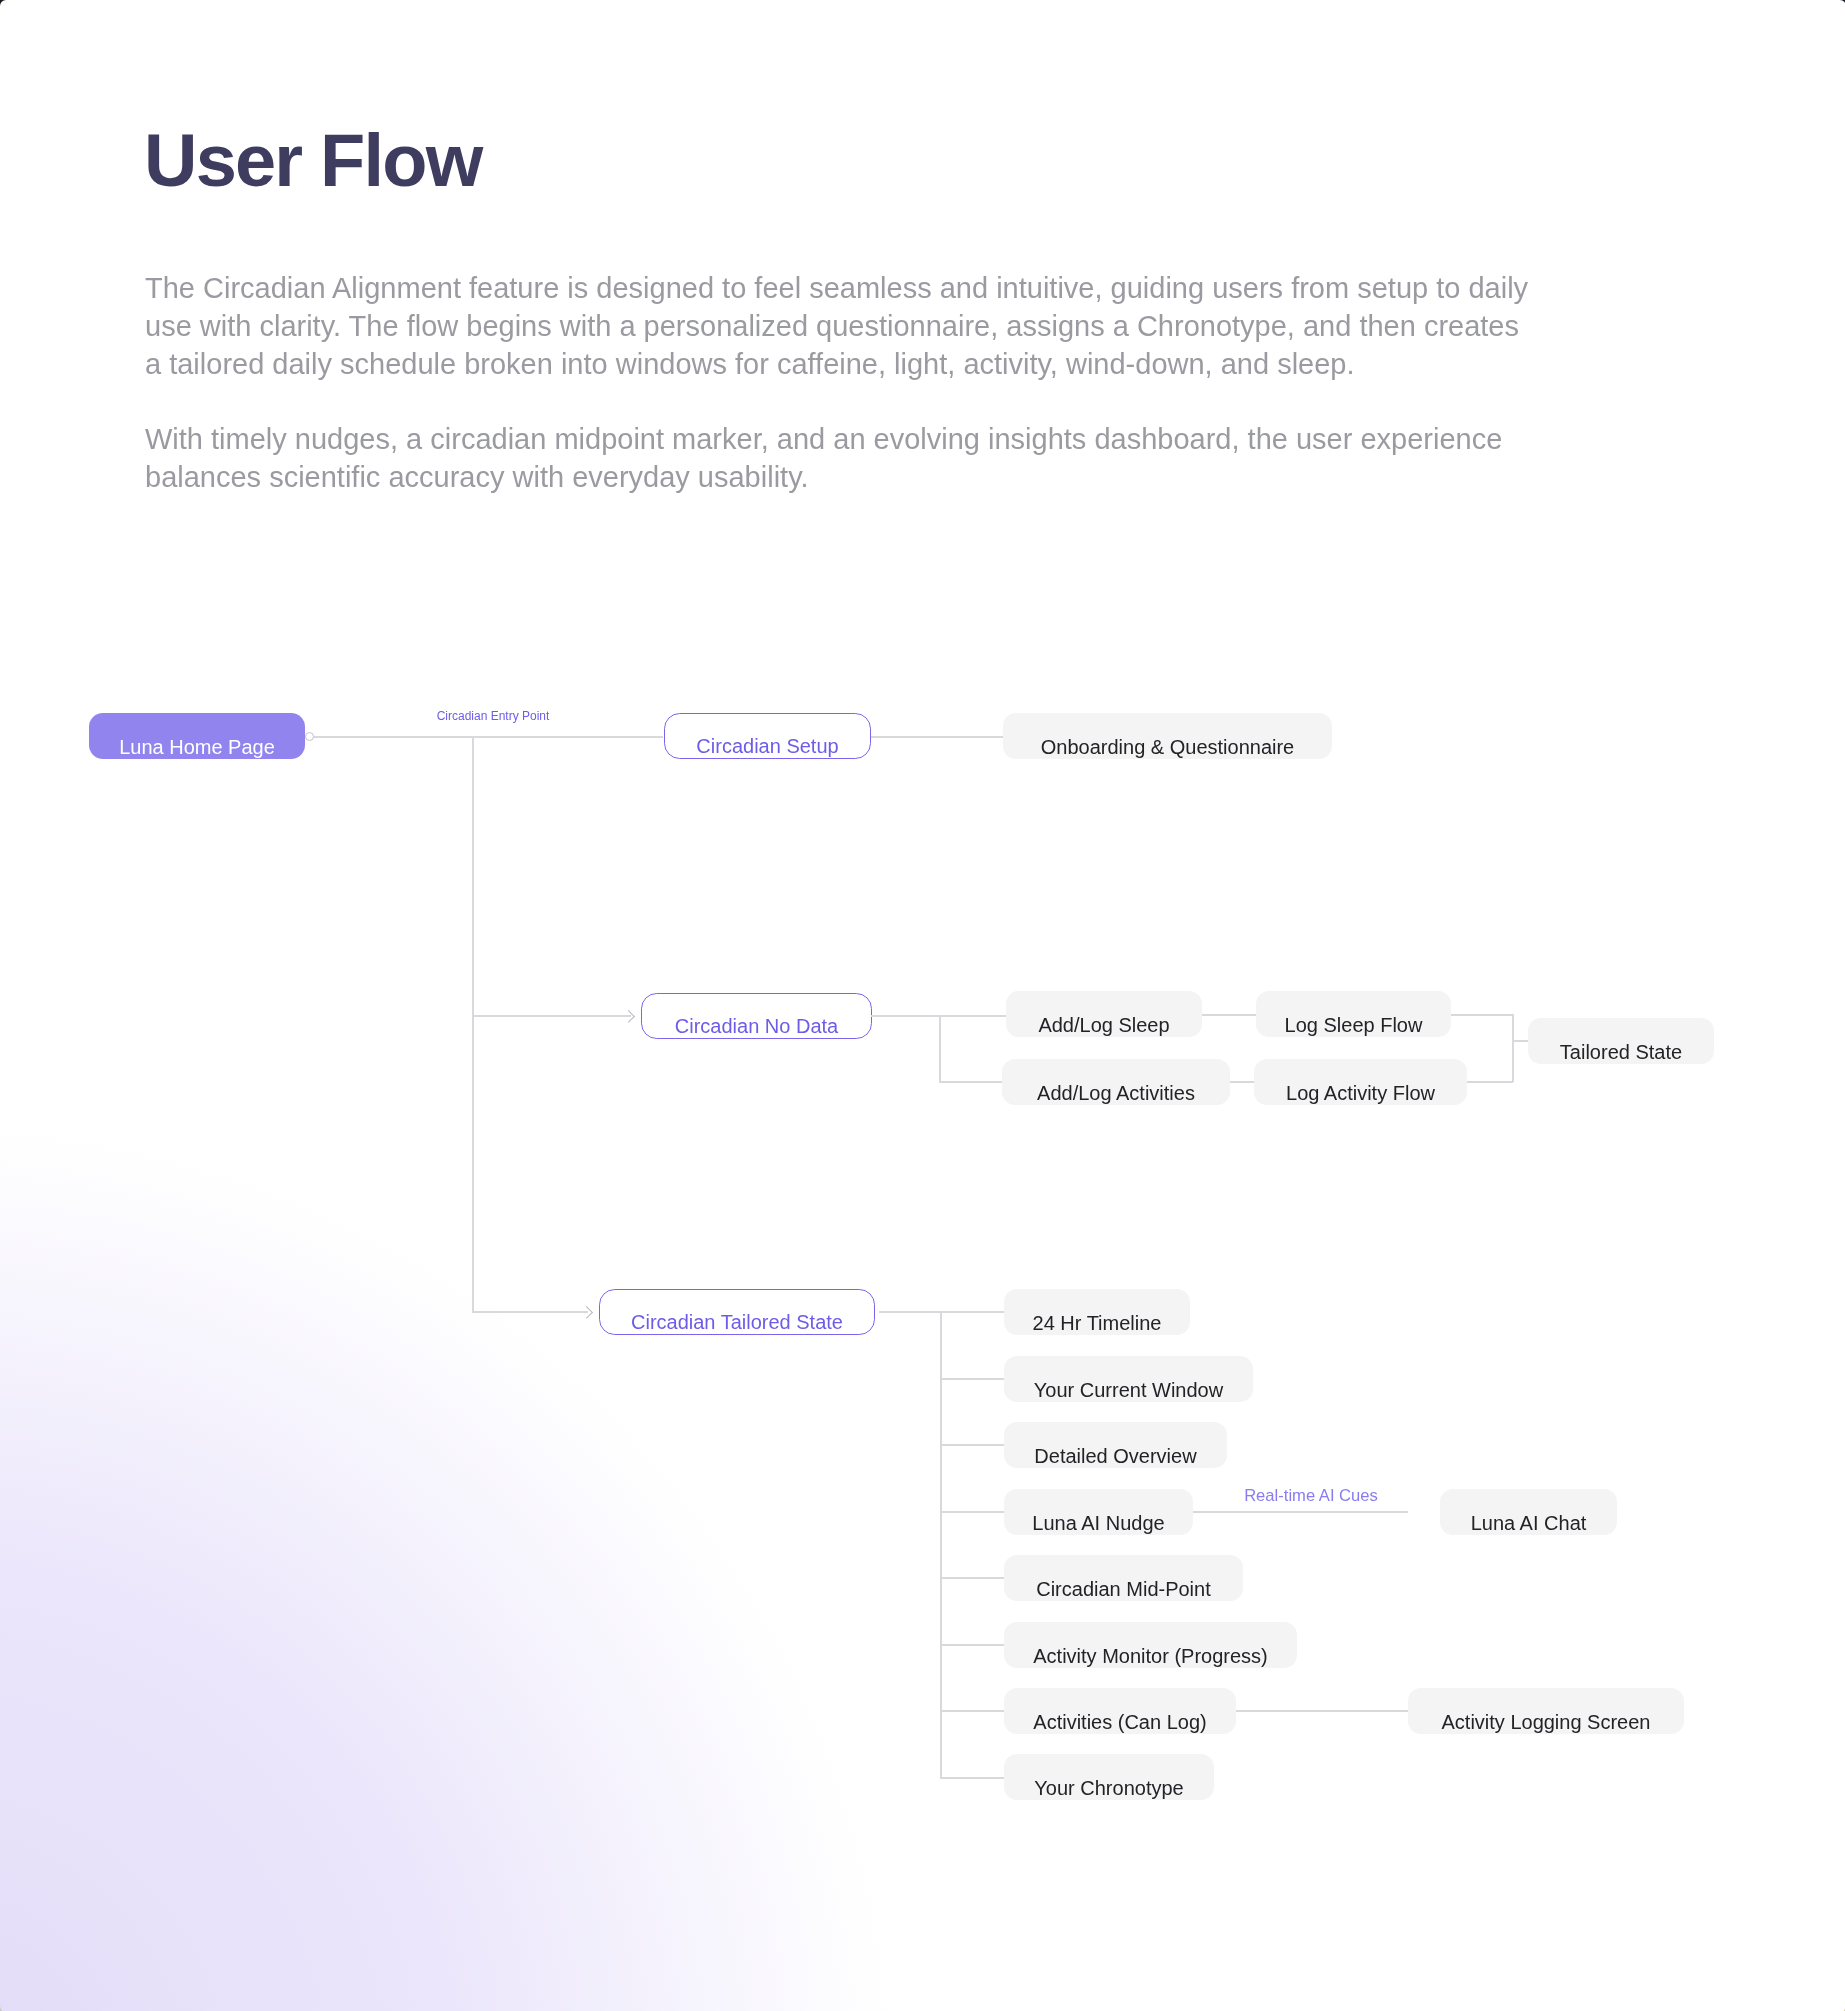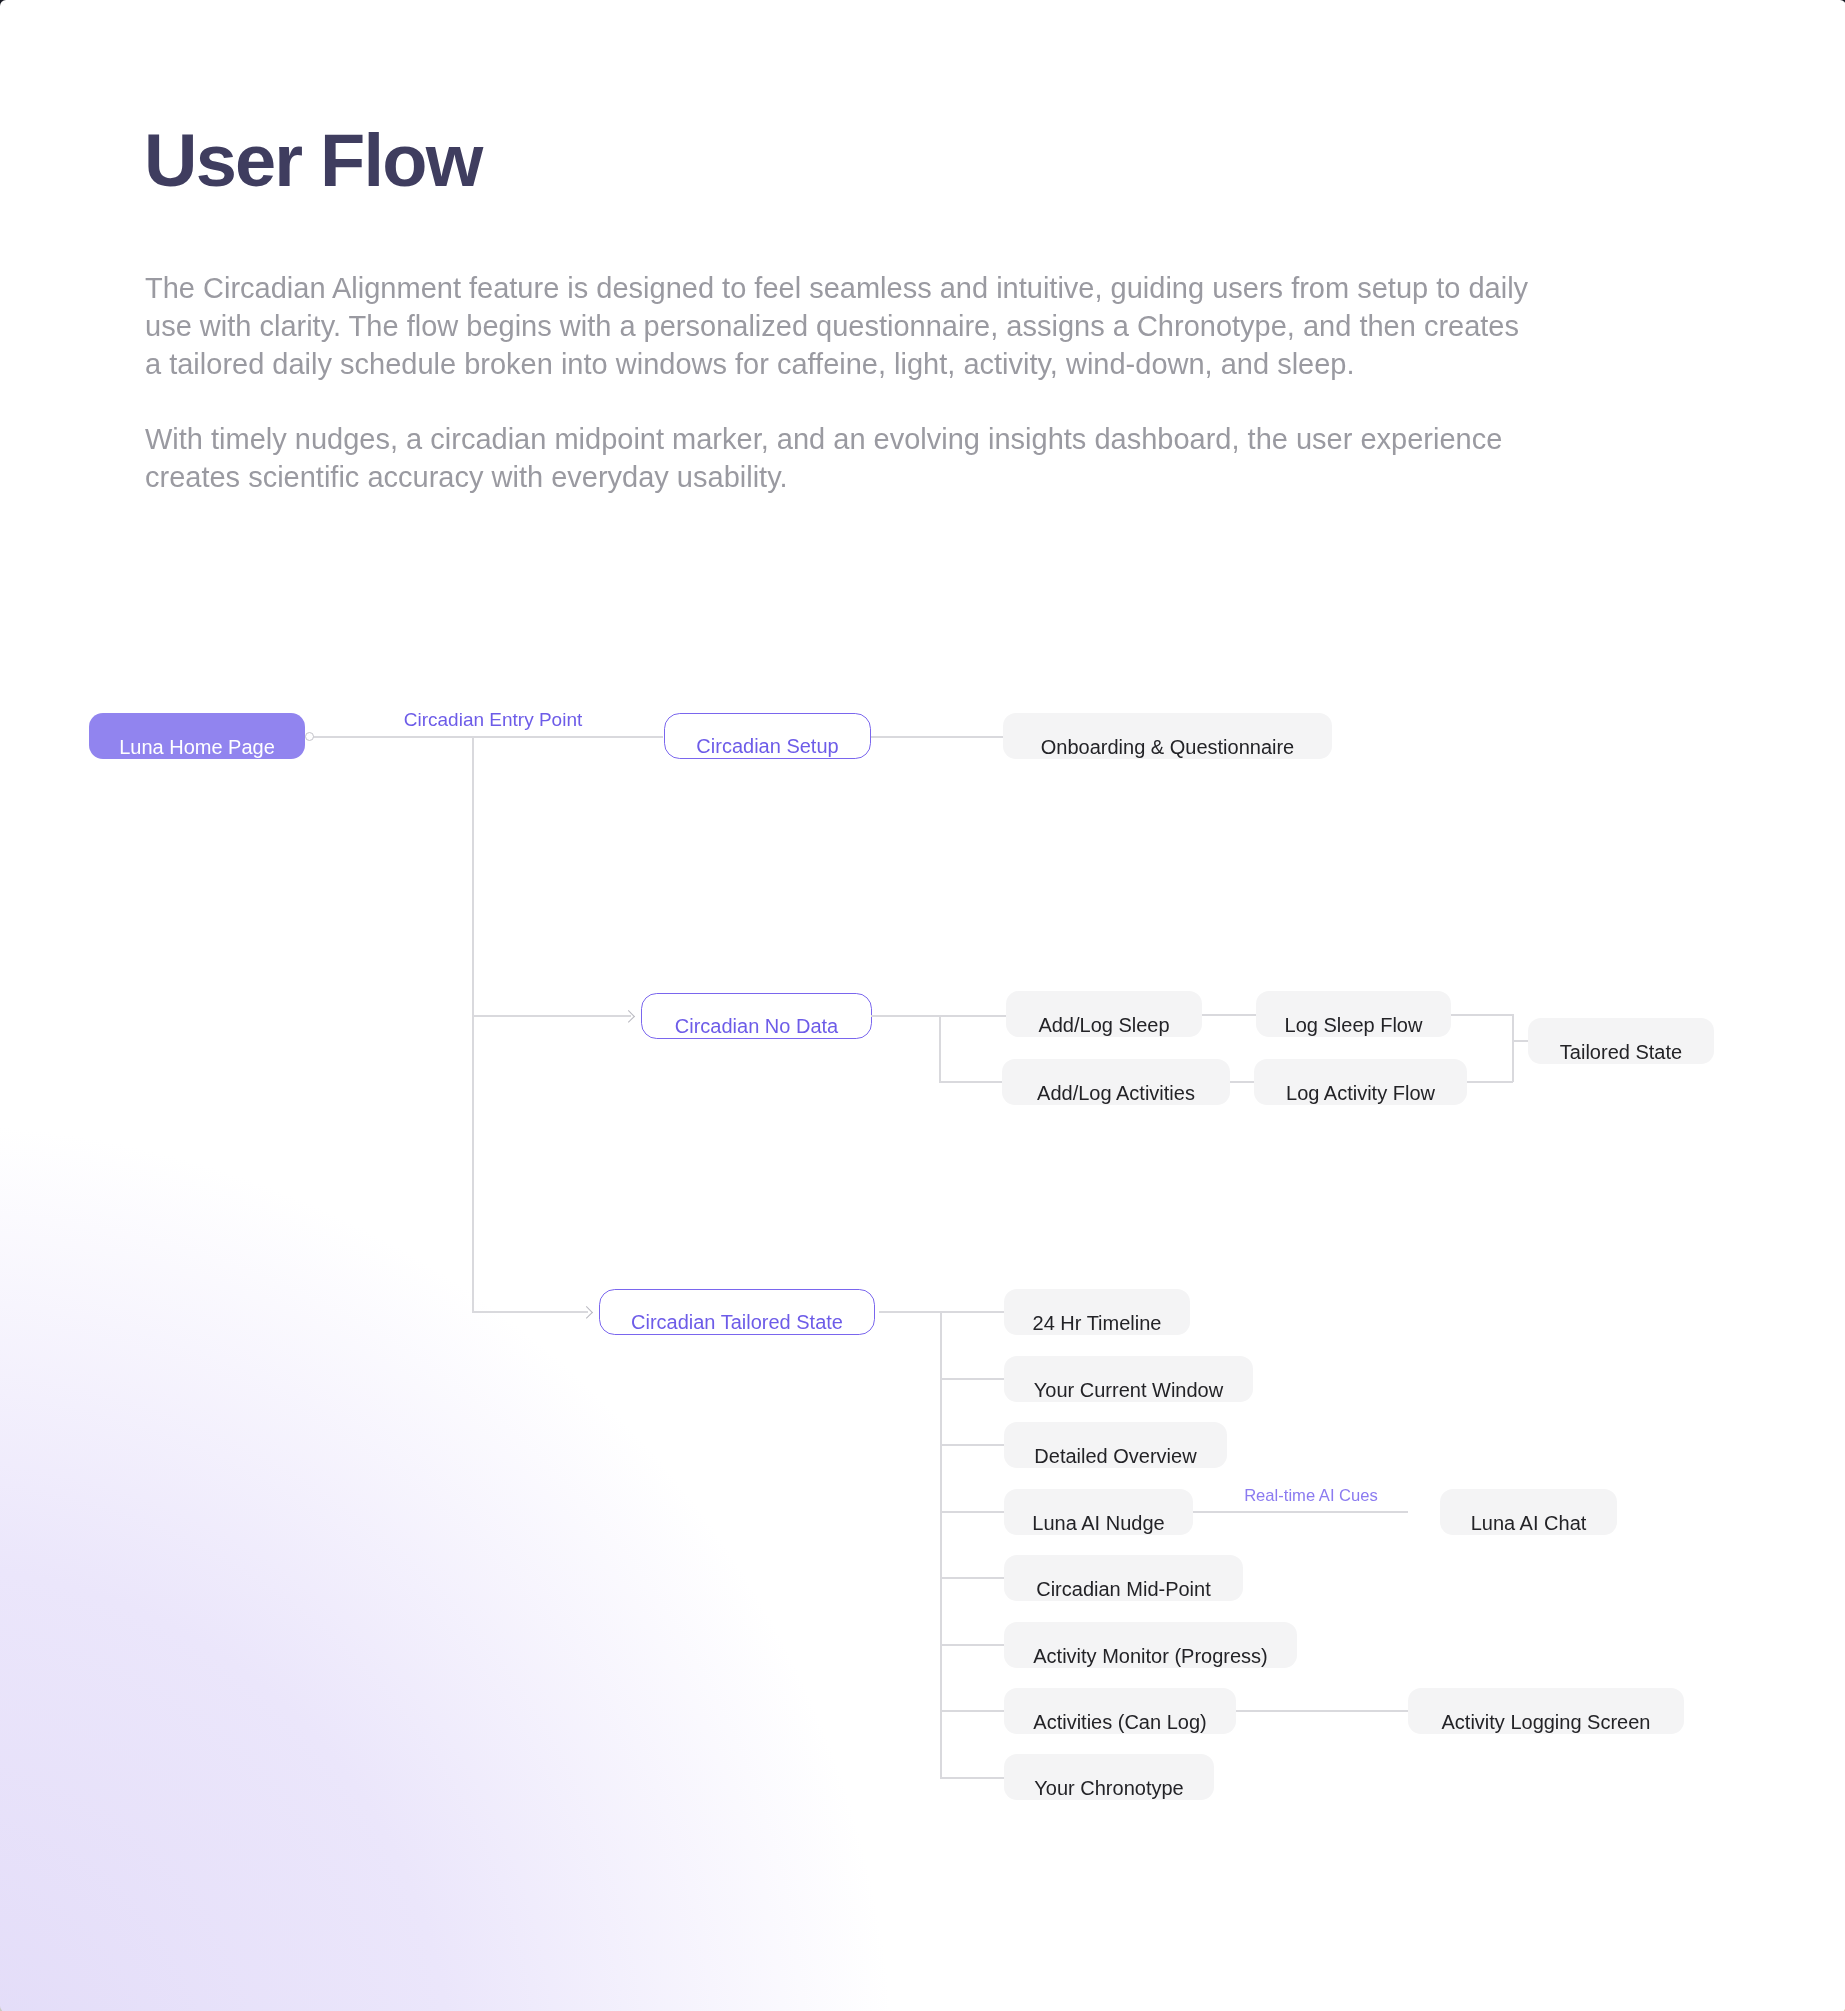--- a/index.html
+++ b/index.html
@@ -60,21 +60,21 @@
     border-radius:15.7px;
   }
   .node.gray{
     background:var(--node-gray);color:#232327;border-radius:13px;
   }
 
   .hline{position:absolute;height:1.8px;background:var(--line);}
   .vline{position:absolute;width:1.8px;background:var(--line);}
 
   .edge-label{
-    position:absolute;color:var(--accent-text);font-size:19px;white-space:nowrap;
+    position:absolute;color:var(--accent-text);font-size:12px;white-space:nowrap;
     transform:translateX(-50%);
   }
   .edge-label.light{color:#8b7bf0;font-size:16.6px;}
 
   .arrow{
     position:absolute;width:9.2px;height:9.2px;
     border-top:1.8px solid #b9b9c0;border-right:1.8px solid #b9b9c0;
     transform:rotate(45deg);
   }
   .dot{
@@ -88,21 +88,21 @@
 <div class="bottom-bg"></div>
 
 <div class="card">
   <div class="canvas">
 
     <h1 class="page-title">User Flow</h1>
     <p class="para p1">The Circadian Alignment feature is designed to feel seamless and intuitive, guiding users from setup to daily
 use with clarity. The flow begins with a personalized questionnaire, assigns a Chronotype, and then creates
 a tailored daily schedule broken into windows for caffeine, light, activity, wind-down, and sleep.</p>
     <p class="para p2">With timely nudges, a circadian midpoint marker, and an evolving insights dashboard, the user experience
-creates scientific accuracy with everyday usability.</p>
+balances scientific accuracy with everyday usability.</p>
 
     <div class="hline" style="left:307px;top:736px;width:356px;"></div>
     <div class="dot" style="left:305px;top:732px;"></div>
     <div class="edge-label" style="left:493px;top:709px;">Circadian Entry Point</div>
     <div class="vline" style="left:472px;top:736px;height:576px;"></div>
 
     <div class="hline" style="left:870px;top:736px;width:133px;"></div>
     <div class="node fill" style="left:89px;top:713px;width:216px;">
       <span>Luna Home Page</span>
     </div>

